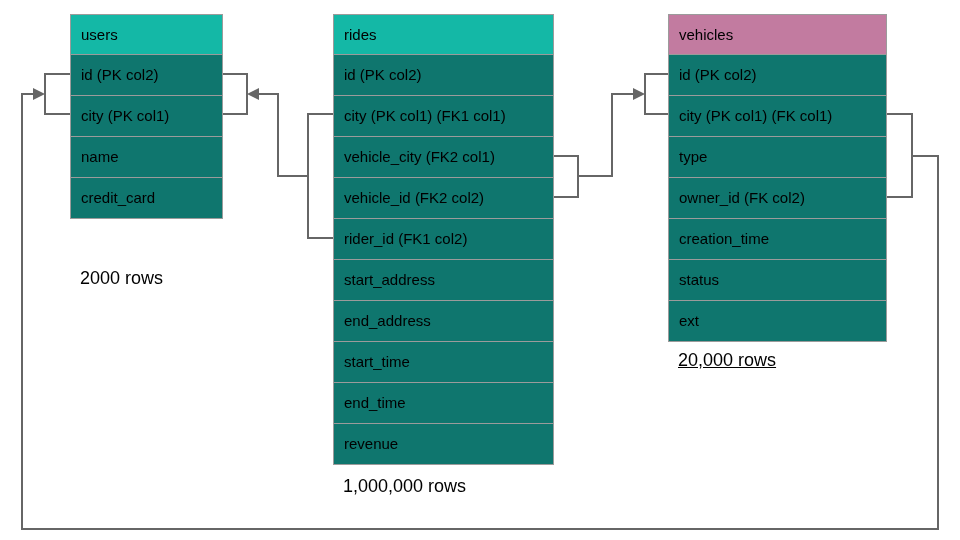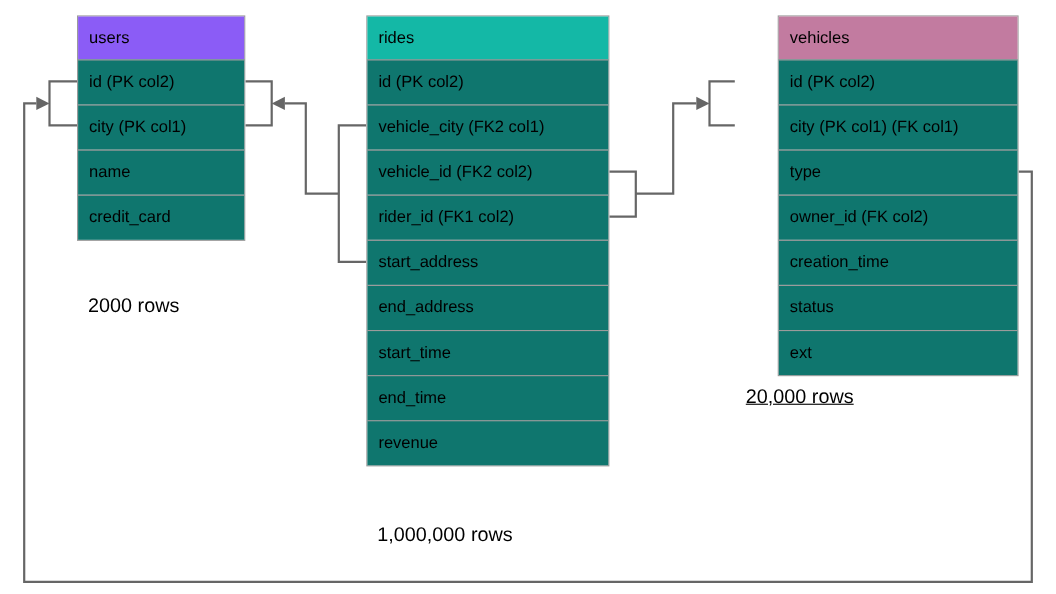--- a/index.html
+++ b/index.html
@@ -94,47 +94,48 @@
 
     <g>
       <path class="conn" d="M887 114 H912 V197 H887"></path>
       <path class="conn" d="M70 74 H45 V114 H70"></path>
       <path class="conn" d="M912 156 H938 V529 H22 V94 H33"></path>
       <polygon class="arrowhead" points="45,94 33,88 33,100"></polygon>
     </g>
   </svg>
 
   <div class="db-table" style="left:70px; top:14px; width:153px;">
-    <div class="thead" style="background: #8b5cf6;">users</div>
+    <div class="thead" style="background: #14b8a6;">users</div>
     <div>
         <div class="trow">id (PK col2)</div>
         <div class="trow">city (PK col1)</div>
         <div class="trow">name</div>
         <div class="trow">credit_card</div>
       </div>
   </div>
   <div class="caption" style="left:80px; top:268px;">2000 rows</div>
 
   <div class="db-table" style="left:333px; top:14px; width:221px;">
     <div class="thead" style="background: #14b8a6;">rides</div>
     <div>
         <div class="trow">id (PK col2)</div>
+        <div class="trow">city (PK col1) (FK1 col1)</div>
         <div class="trow">vehicle_city (FK2 col1)</div>
         <div class="trow">vehicle_id (FK2 col2)</div>
         <div class="trow">rider_id (FK1 col2)</div>
         <div class="trow">start_address</div>
         <div class="trow">end_address</div>
         <div class="trow">start_time</div>
         <div class="trow">end_time</div>
         <div class="trow">revenue</div>
       </div>
   </div>
   <div class="caption" style="left:343px; top:476px;">1,000,000 rows</div>
 
-  <div class="db-table" style="left:668px; top:14px; width:219px;margin-left:39px;">
+  <div class="db-table" style="left:668px; top:14px; width:219px;">
     <div class="thead" style="background: rgb(194, 123, 160);">vehicles</div>
     <div>
         <div class="trow">id (PK col2)</div>
         <div class="trow">city (PK col1) (FK col1)</div>
         <div class="trow">type</div>
         <div class="trow">owner_id (FK col2)</div>
         <div class="trow">creation_time</div>
         <div class="trow">status</div>
         <div class="trow">ext</div>
       </div>

